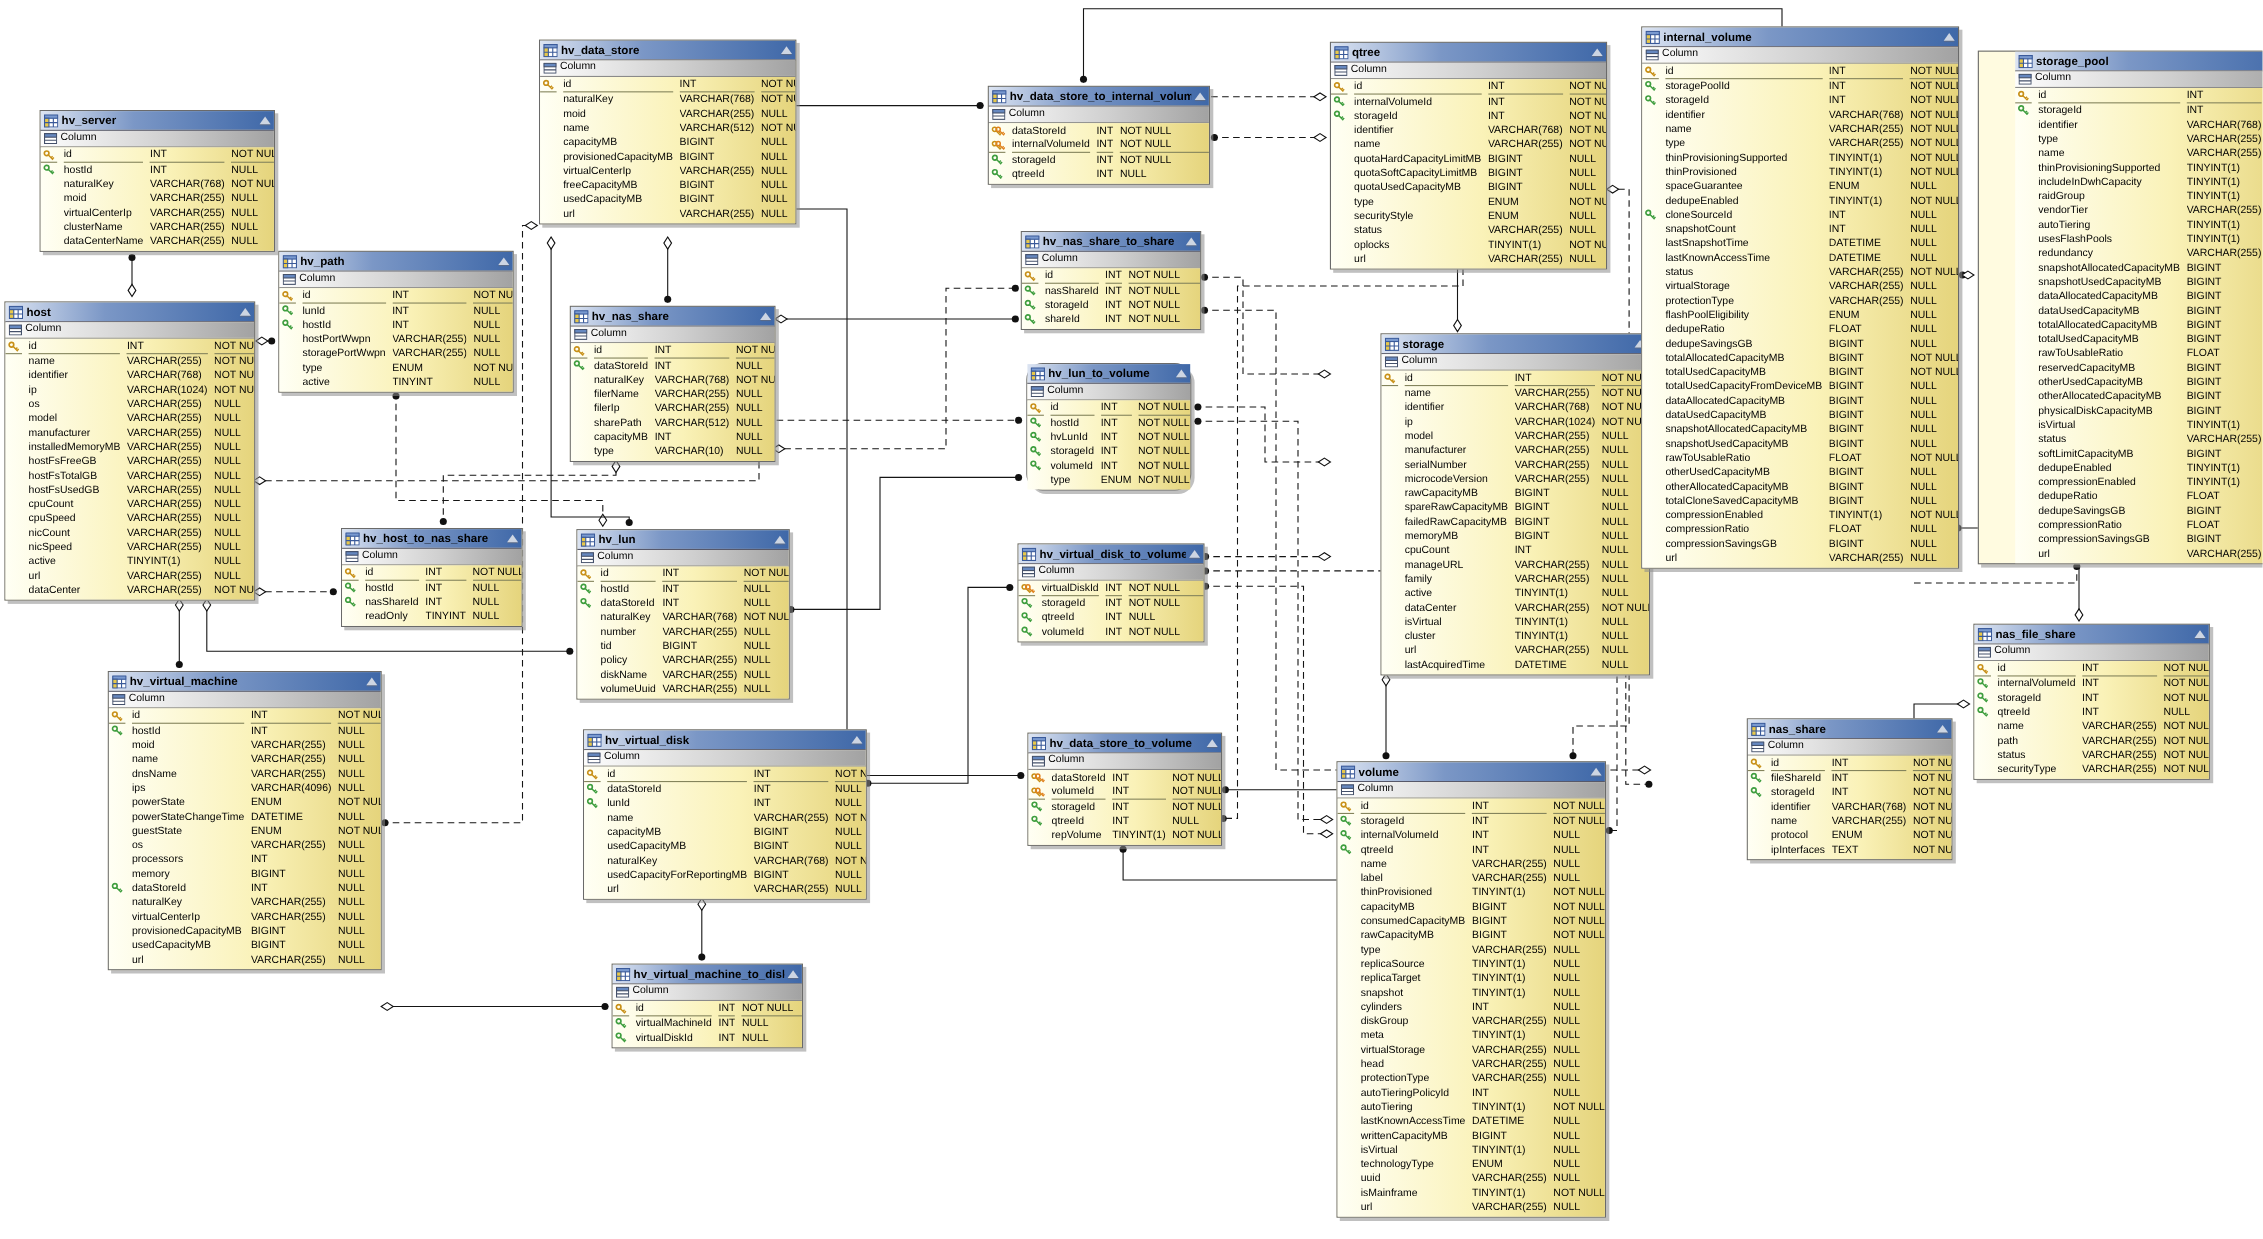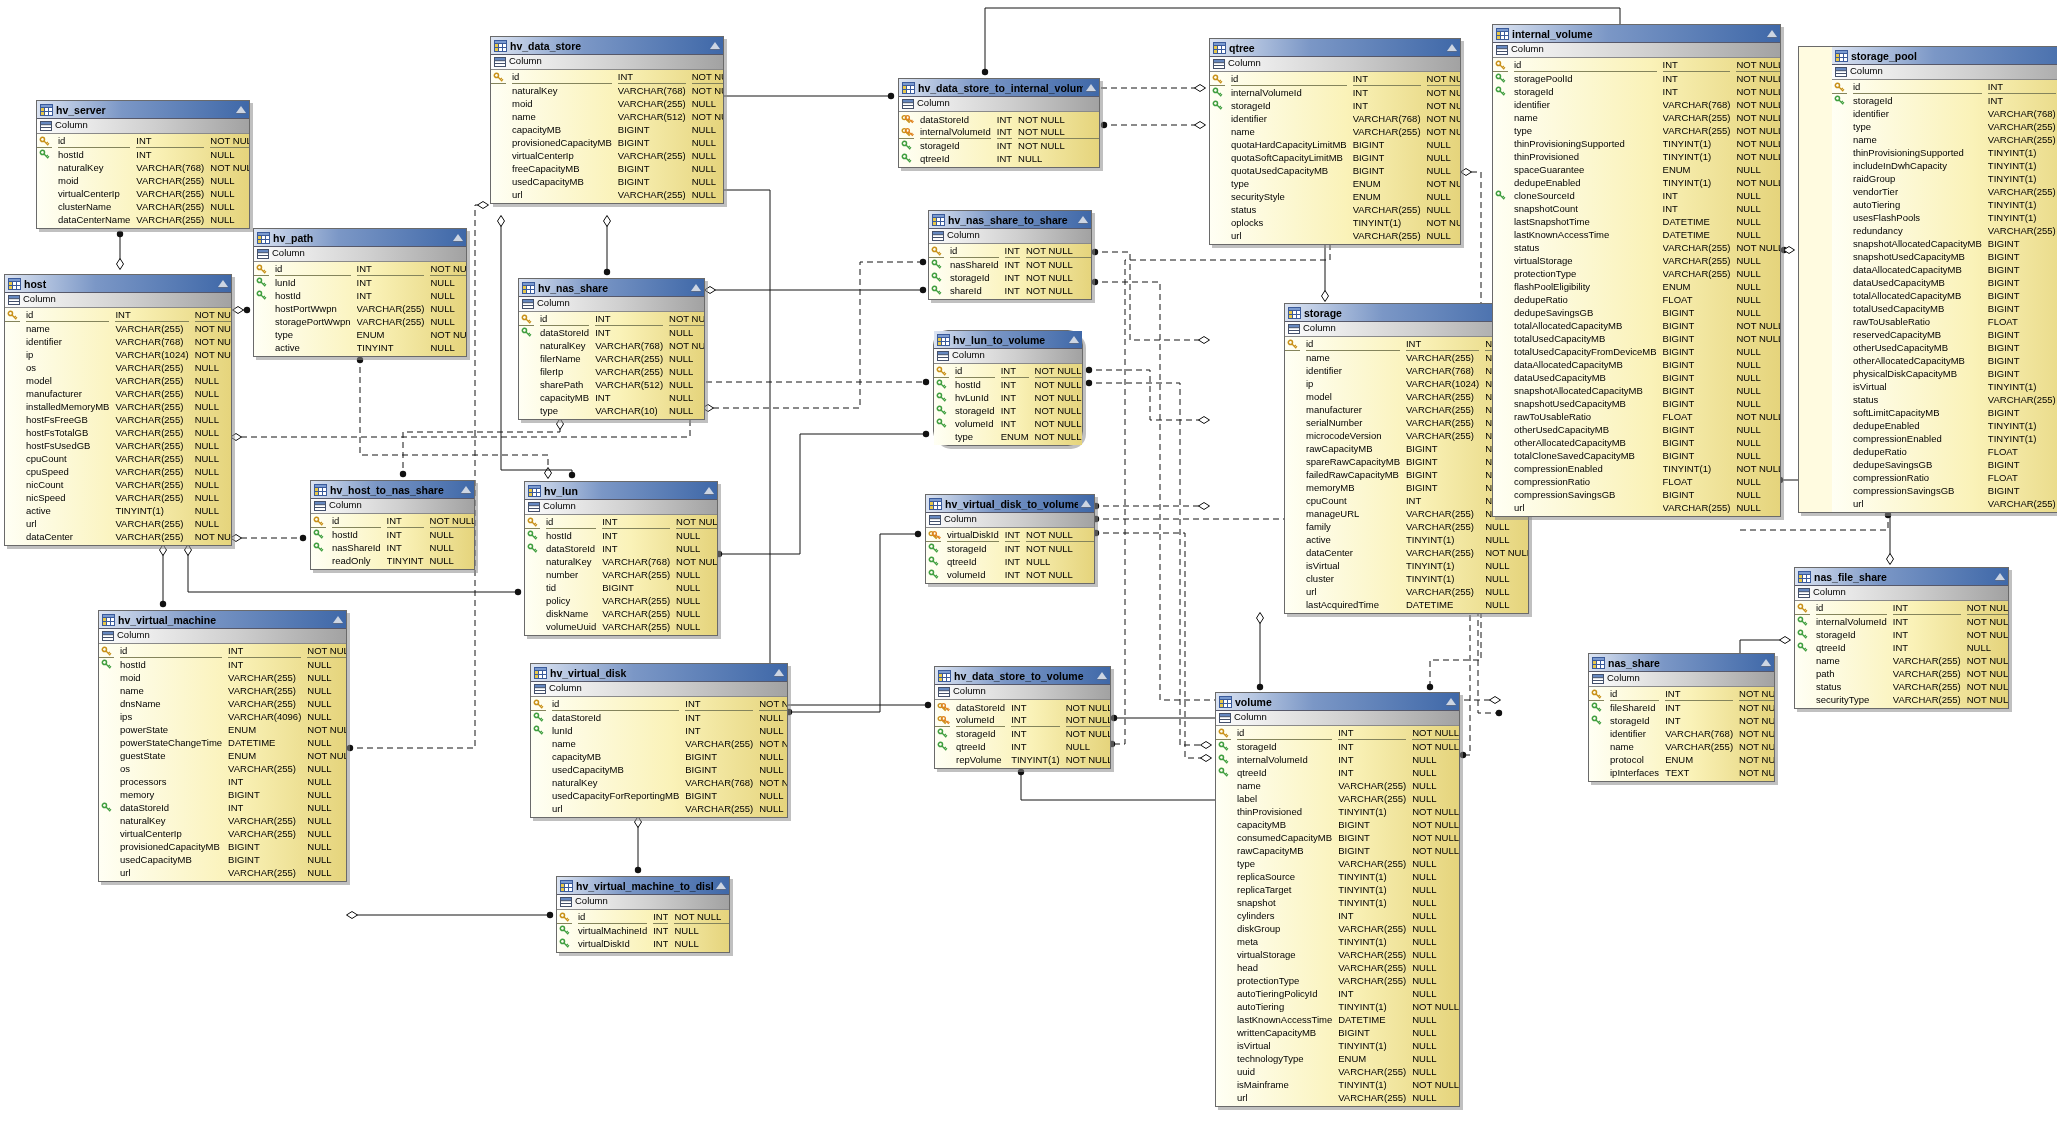--- a/index.html
+++ b/index.html
@@ -1066,21 +1066,21 @@
           <div class="row"><span class="cell c-ic"></span><span class="cell c-nm">quotaHardCapacityLimitMB</span><span class="cell c-ty">BIGINT</span><span class="cell c-nl">NULL</span></div>
           <div class="row"><span class="cell c-ic"></span><span class="cell c-nm">quotaSoftCapacityLimitMB</span><span class="cell c-ty">BIGINT</span><span class="cell c-nl">NULL</span></div>
           <div class="row"><span class="cell c-ic"></span><span class="cell c-nm">quotaUsedCapacityMB</span><span class="cell c-ty">BIGINT</span><span class="cell c-nl">NULL</span></div>
           <div class="row"><span class="cell c-ic"></span><span class="cell c-nm">type</span><span class="cell c-ty">ENUM</span><span class="cell c-nl">NOT NULL</span></div>
           <div class="row"><span class="cell c-ic"></span><span class="cell c-nm">securityStyle</span><span class="cell c-ty">ENUM</span><span class="cell c-nl">NULL</span></div>
           <div class="row"><span class="cell c-ic"></span><span class="cell c-nm">status</span><span class="cell c-ty">VARCHAR(255)</span><span class="cell c-nl">NULL</span></div>
           <div class="row"><span class="cell c-ic"></span><span class="cell c-nm">oplocks</span><span class="cell c-ty">TINYINT(1)</span><span class="cell c-nl">NOT NULL</span></div>
           <div class="row"><span class="cell c-ic"></span><span class="cell c-nm">url</span><span class="cell c-ty">VARCHAR(255)</span><span class="cell c-nl">NULL</span></div>
         </div>
   </div>
-      <div class="tbl" style="left: 1284px; top: 303px; width: 243px;">
+      <div class="tbl" style="left: 1255px; top: 303px; width: 243px;">
     <div class="tbl-header">
       <span class="t-icon">
             <svg width="13" height="12" viewBox="0 0 13 12">
               <rect x="0.5" y="0.5" width="12" height="11" fill="#fff" stroke="#3a5a9a"></rect>
               <rect x="0.5" y="0.5" width="12" height="3" fill="#7a9ad0" stroke="#3a5a9a"></rect>
               <rect x="0.5" y="3.5" width="4" height="8" fill="#e8c84a" stroke="#3a5a9a"></rect>
               <line x1="0.5" y1="7.5" x2="12.5" y2="7.5" stroke="#3a5a9a"></line>
               <line x1="8.5" y1="3.5" x2="8.5" y2="11.5" stroke="#3a5a9a"></line>
             </svg>
           </span>

